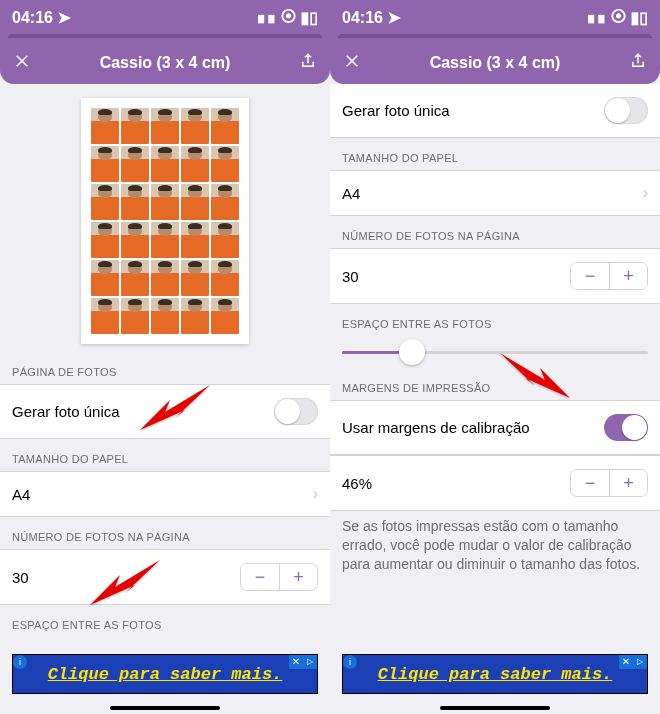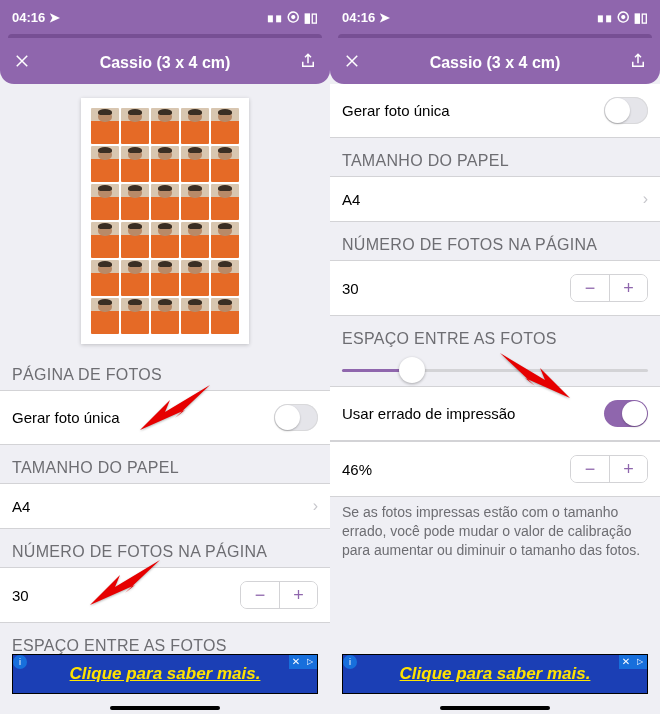--- a/index.html
+++ b/index.html
@@ -1,30 +1,30 @@
 <!DOCTYPE html>
 <html><head>
 <meta charset="utf-8">
 <style>
   * { box-sizing: border-box; margin: 0; padding: 0; font-family: -apple-system, Helvetica, Arial, sans-serif; }
   body { background: #fff; width: 660px; height: 714px; overflow: hidden; display: flex; }
   .pane { width: 330px; height: 714px; background: #efeff4; position: relative; overflow: hidden; }
 
-  .status { height: 34px; background: #8f66ad; color: #fff; display: flex; align-items: center; justify-content: space-between; padding: 0 12px; font-size: 13px; font-weight: 600; }
+  .status { height: 34px; background: #8f66ad; color: #fff; display: flex; align-items: center; justify-content: space-between; padding: 0 12px; font-size: 16px; font-weight: 600; }
   .status .right { display: flex; gap: 4px; align-items: center; }
   .tabline { height: 8px; background: #8f66ad; }
   .tabline::before { content:""; display:block; height:4px; margin:0 8px; border-radius: 4px 4px 0 0; background: #774f94; }
 
   .header { height: 42px; background: #8f66ad; color: #fff; display: flex; align-items: center; justify-content: center; padding: 0 10px; border-bottom-left-radius: 14px; border-bottom-right-radius: 14px;}
   .header .title { flex: 1; text-align: center; font-size: 16px; font-weight: 600; }
   .header .icon { width: 24px; text-align: center; }
 
   .scroll { position: absolute; top: 84px; bottom: 0; left: 0; right: 0; overflow: hidden; }
 
-  .section-label { font-size: 16px; color: #6d6d72; padding: 14px 12px 6px; letter-spacing: 0.3px; }
+  .section-label { font-size: 11px; color: #6d6d72; padding: 14px 12px 6px; letter-spacing: 0.3px; }
 
   .cell { background: #fff; border-top: 0.5px solid #d3d3d6; border-bottom: 0.5px solid #d3d3d6; padding: 13px 12px; display: flex; align-items: center; justify-content: space-between; font-size: 15px; color: #000; }
   .chevron { color: #c7c7cc; font-size: 16px; }
   .footer-text { font-size: 14px; color: #6d6d72; padding: 6px 12px 0; line-height: 1.35; }
 
   .switch { width: 44px; height: 27px; border-radius: 14px; background: #e5e5ea; position: relative; box-shadow: inset 0 0 0 1px #d9d9db; }
   .switch .knob { width: 25px; height: 25px; border-radius: 50%; background: #fff; position: absolute; top: 1px; left: 1px; box-shadow: 0 1px 2px rgba(0,0,0,.25); }
   .switch.on { background: #8f66ad; box-shadow:none;}
   .switch.on .knob { left: 18px; }
 
@@ -38,21 +38,21 @@
   .slider .thumb { position: absolute; top: 3px; width: 26px; height: 26px; border-radius: 50%; background: #fff; box-shadow: 0 1px 3px rgba(0,0,0,.3); }
 
   .photo-preview { display:flex; justify-content:center; padding: 14px 0 8px;}
   .sheet { background:#fff; padding:10px; box-shadow: 0 1px 4px rgba(0,0,0,.2);}
   .grid { display:grid; grid-template-columns: repeat(5, 28px); grid-auto-rows: 36px; gap:2px;}
   .thumb-img { background: linear-gradient(#d8c6b0 35%, #e56a26 35%); border-radius:1px; position:relative; overflow:hidden;}
   .thumb-img::before{content:""; position:absolute; top:3px; left:7px; width:14px; height:11px; background:#b88a68; border-radius:50% 50% 45% 45%;}
   .thumb-img::after{content:""; position:absolute; top:1px; left:7px; width:14px; height:6px; background:#3a2e24; border-radius:50% 50% 30% 30%;}
 
   .ad { position:absolute; bottom:20px; left:12px; right:12px; height:40px; background:#1b3fb5; border:1px solid #000; display:flex; align-items:center; justify-content:center;}
-  .ad .text { color:#ffe300; font-weight:700; font-style:italic; font-size:17px; text-decoration:underline; }
+  .ad .text { color:#ffe300; font-weight:700; font-style:italic; font-size:17px; text-decoration:underline;font-family:Liberation Mono, monospace; }
   .ad .close { position:absolute; top:0; right:14px; width:14px; height:14px; background:#176fdc; color:#fff; font-size:10px; line-height:14px; text-align:center;}
   .ad .play { position:absolute; top:0; right:0; width:14px; height:14px; background:#176fdc; color:#fff; font-size:8px; line-height:14px; text-align:center;}
   .ad .info { position:absolute; top:0; left:0; width:14px; height:14px; background:#176fdc; color:#fff; font-size:9px; line-height:14px; text-align:center; border-radius:50%;}
 
   .homebar { position:absolute; bottom:4px; left:50%; transform:translateX(-50%); width:110px; height:4px; background:#000; border-radius:2px;}
 
   .red-arrow { position:absolute; pointer-events:none; }
   .red-arrow svg { filter: drop-shadow(0 1px 1px rgba(0,0,0,.3)); }
 
   .share-icon svg, .close-icon svg { width:18px; height:18px; stroke:#fff; stroke-width:2; fill:none; }
@@ -215,22 +215,23 @@
       </span>
     </div>
 
     <div class="section-label">ESPAÇO ENTRE AS FOTOS</div>
     <div class="slider">
       <div class="track"></div>
       <div class="fill" id="sliderFill" style="width: 70.38px;"></div>
       <div class="thumb" id="sliderThumb" style="left: 69.38px;"></div>
     </div>
 
-    <div class="cell">
-      <span>Usar errado de impressão</span>
+    <div class="section-label">MARGENS DE IMPRESSÃO</div>
+    <div class="cell">
+      <span>Usar margens de calibração</span>
       <span class="switch on">
           <span class="knob"></span>
         </span>
     </div>
 
     <div class="cell">
       <span>46%</span>
       <span class="stepper">
         <span class="btn">−</span>
         <span class="btn">+</span>

